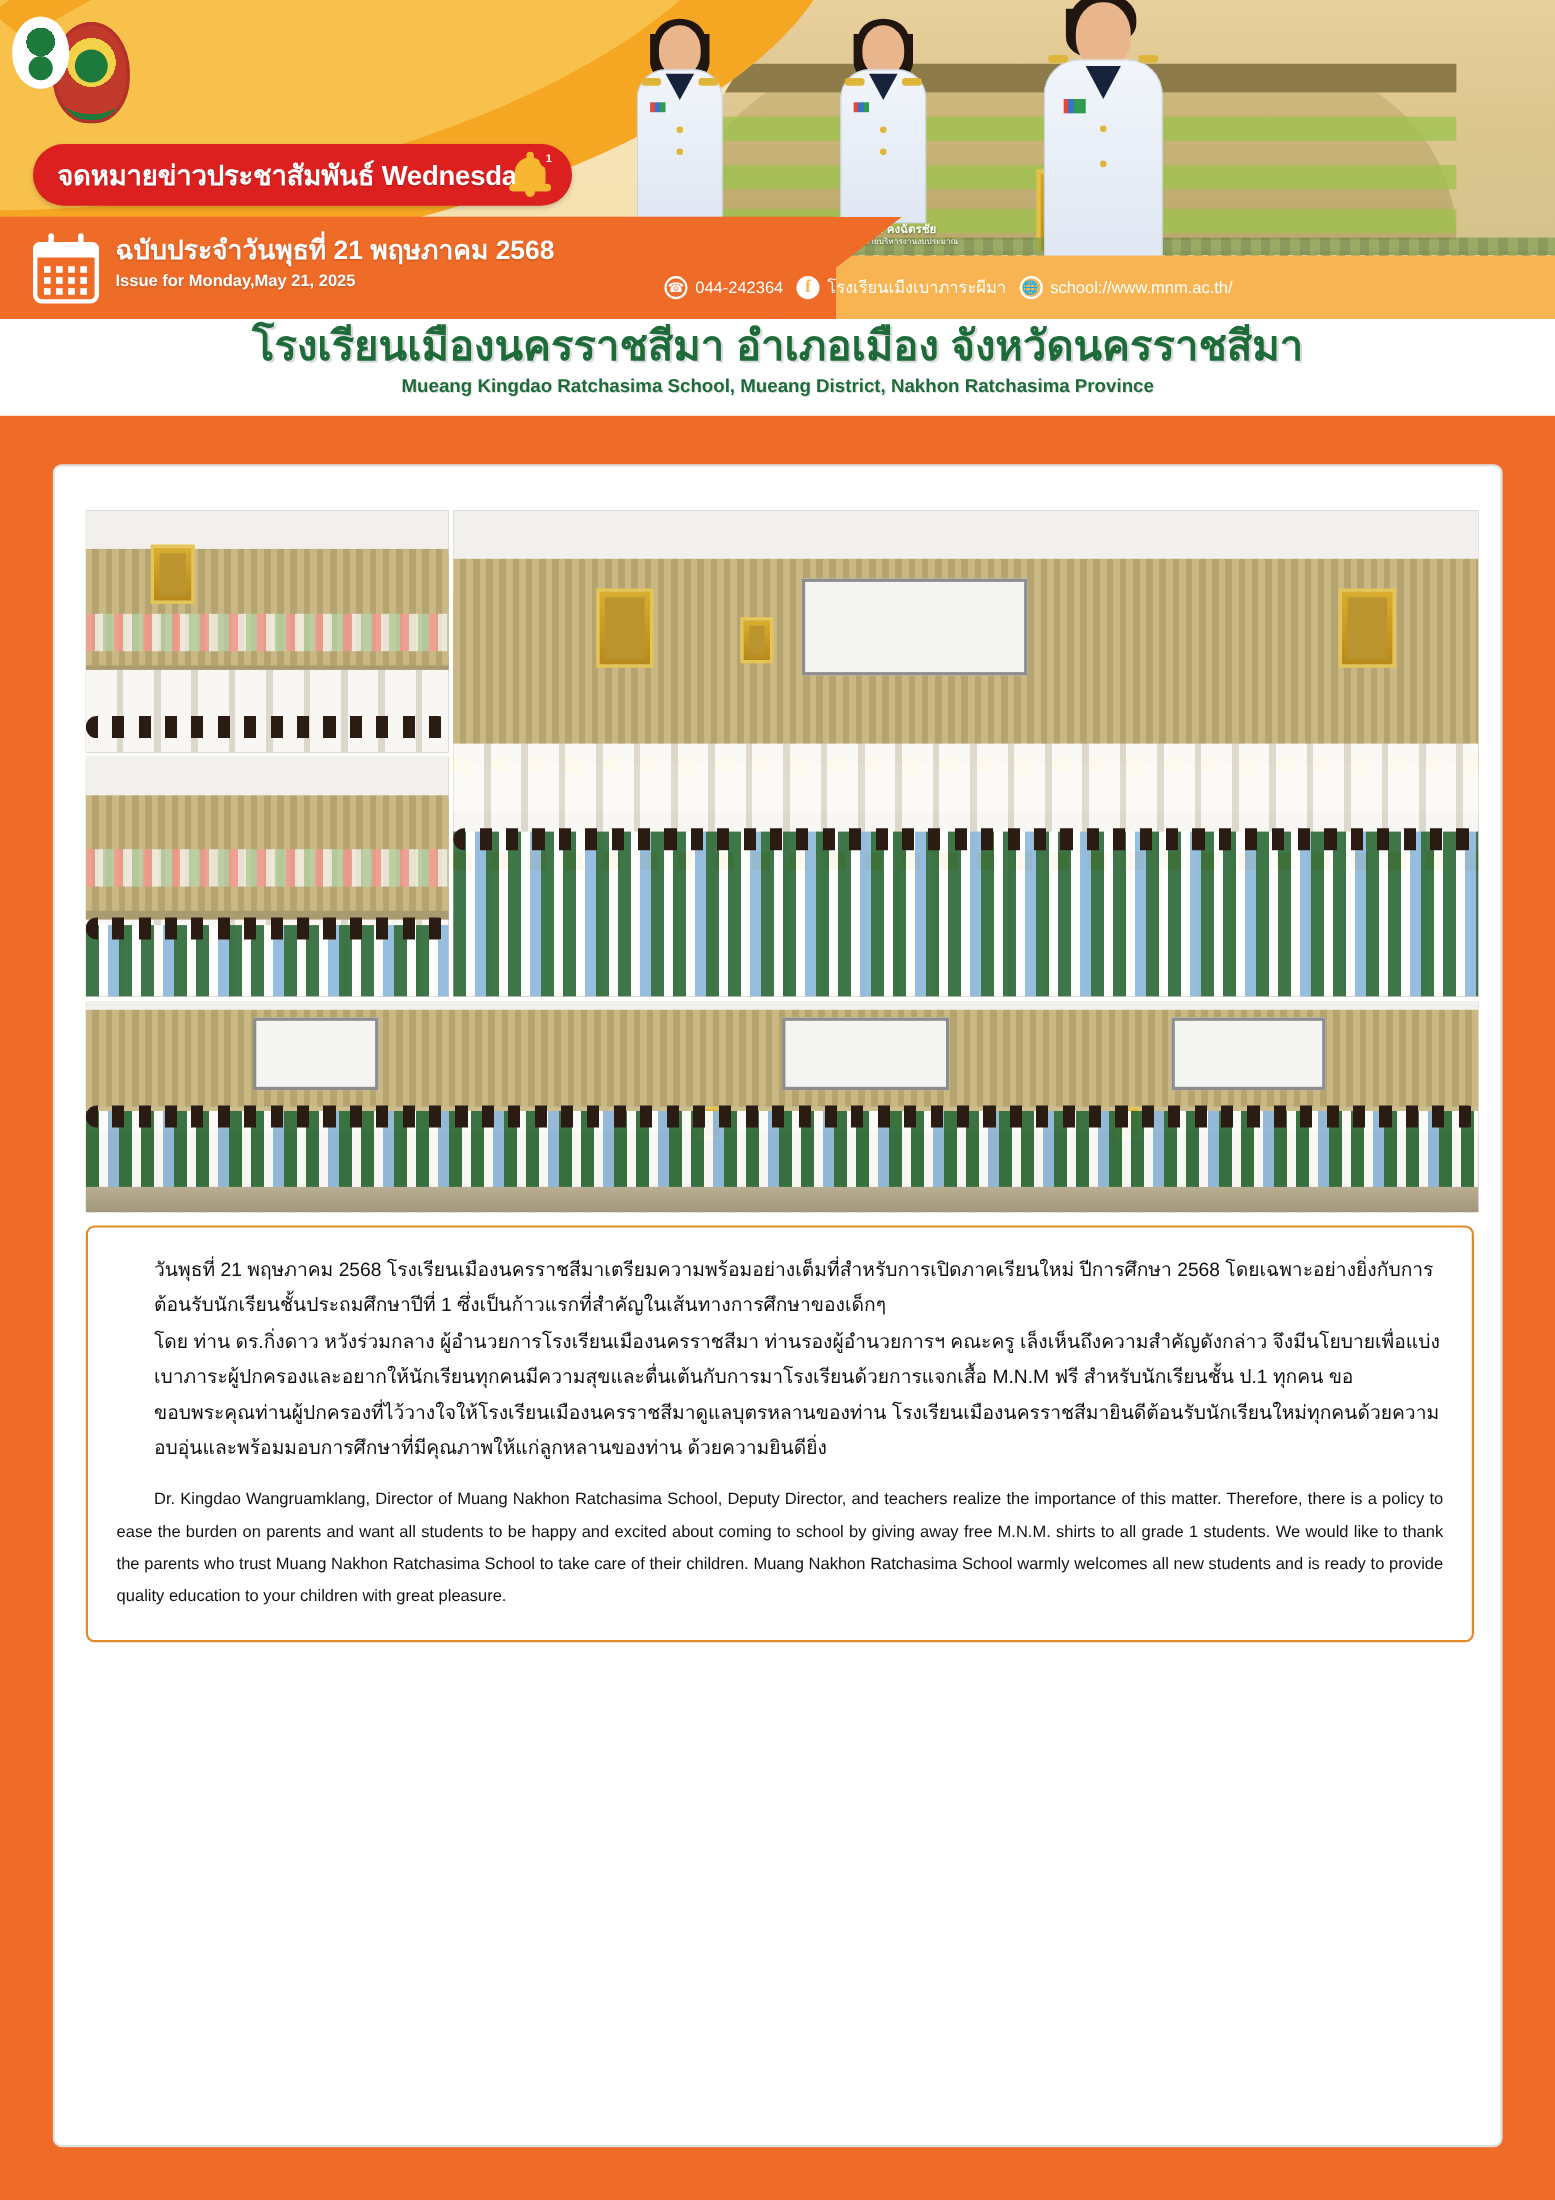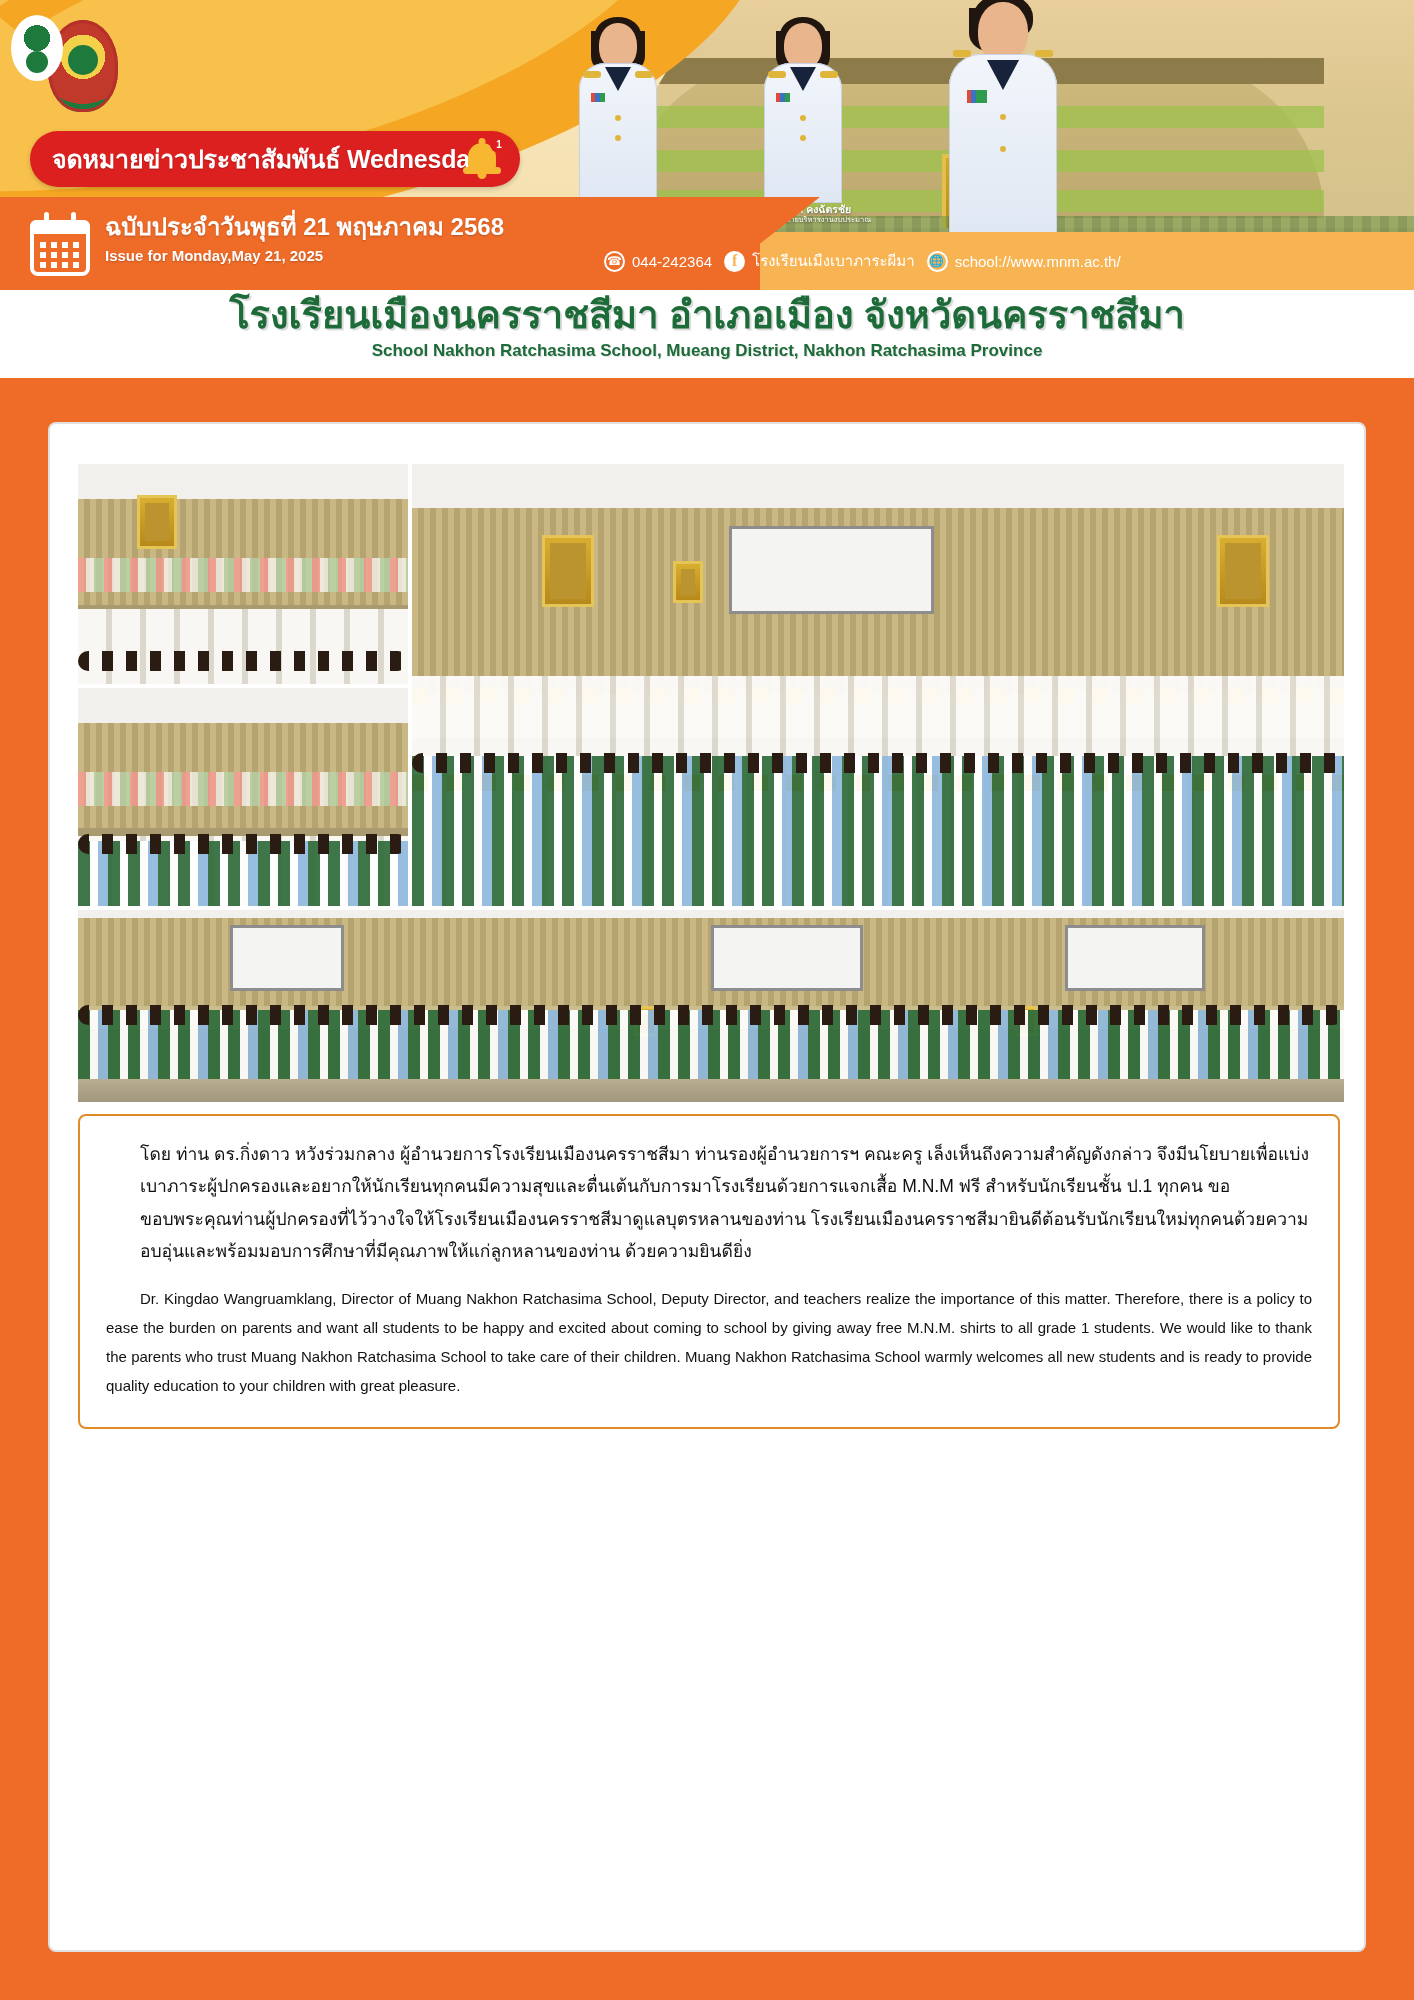--- a/index.html
+++ b/index.html
@@ -450,21 +450,21 @@
       </span>
       <span class="ci">
         <span class="cicon">🌐</span>
         <span>school://www.mnm.ac.th/</span>
       </span>
     </div>
   </div>
 
   <div class="title-block">
     <div class="title-th">โรงเรียนเมืองนครราชสีมา อำเภอเมือง จังหวัดนครราชสีมา</div>
-    <div class="title-en">School Nakhon Ratchasima School, Mueang District, Nakhon Ratchasima Province</div>
+    <div class="title-en">Mueang Kingdao Ratchasima School, Mueang District, Nakhon Ratchasima Province</div>
   </div>
 
   <div class="canvas">
     <div class="card">
 
       <div class="collage">
 
         <div class="ph ph-a">
           <div class="hall-bg"></div>
           <div class="hall-curtain"></div>
@@ -508,20 +508,21 @@
           <div class="hall-frame" style="left:44%;top:50%;width:22px;height:30px"></div>
           <div class="hall-frame" style="left:74%;top:50%;width:22px;height:30px"></div>
           <div class="kids-row" style="height:48%"></div>
           <div class="kids-heads" style="bottom:40%"></div>
           <div class="hall-floor" style="height:12%"></div>
         </div>
       </div>
 
       <div class="article">
         <div class="th-body">
+          <p class="ind">วันพุธที่ 21 พฤษภาคม 2568 โรงเรียนเมืองนครราชสีมาเตรียมความพร้อมอย่างเต็มที่สำหรับการเปิดภาคเรียนใหม่ ปีการศึกษา 2568 โดยเฉพาะอย่างยิ่งกับการต้อนรับนักเรียนชั้นประถมศึกษาปีที่ 1 ซึ่งเป็นก้าวแรกที่สำคัญในเส้นทางการศึกษาของเด็กๆ</p>
           <p class="ind">โดย ท่าน ดร.กิ่งดาว หวังร่วมกลาง ผู้อำนวยการโรงเรียนเมืองนครราชสีมา ท่านรองผู้อำนวยการฯ คณะครู เล็งเห็นถึงความสำคัญดังกล่าว จึงมีนโยบายเพื่อแบ่งเบาภาระผู้ปกครองและอยากให้นักเรียนทุกคนมีความสุขและตื่นเต้นกับการมาโรงเรียนด้วยการแจกเสื้อ M.N.M ฟรี สำหรับนักเรียนชั้น ป.1 ทุกคน ขอขอบพระคุณท่านผู้ปกครองที่ไว้วางใจให้โรงเรียนเมืองนครราชสีมาดูแลบุตรหลานของท่าน โรงเรียนเมืองนครราชสีมายินดีต้อนรับนักเรียนใหม่ทุกคนด้วยความอบอุ่นและพร้อมมอบการศึกษาที่มีคุณภาพให้แก่ลูกหลานของท่าน ด้วยความยินดียิ่ง</p>
         </div>
         <div class="en-body">
           <p class="ind">Dr. Kingdao Wangruamklang, Director of Muang Nakhon Ratchasima School, Deputy Director, and teachers realize the importance of this matter. Therefore, there is a policy to ease the burden on parents and want all students to be happy and excited about coming to school by giving away free M.N.M. shirts to all grade 1 students. We would like to thank the parents who trust Muang Nakhon Ratchasima School to take care of their children. Muang Nakhon Ratchasima School warmly welcomes all new students and is ready to provide quality education to your children with great pleasure.</p>
         </div>
       </div>
 
     </div>
   </div>
 </div>

